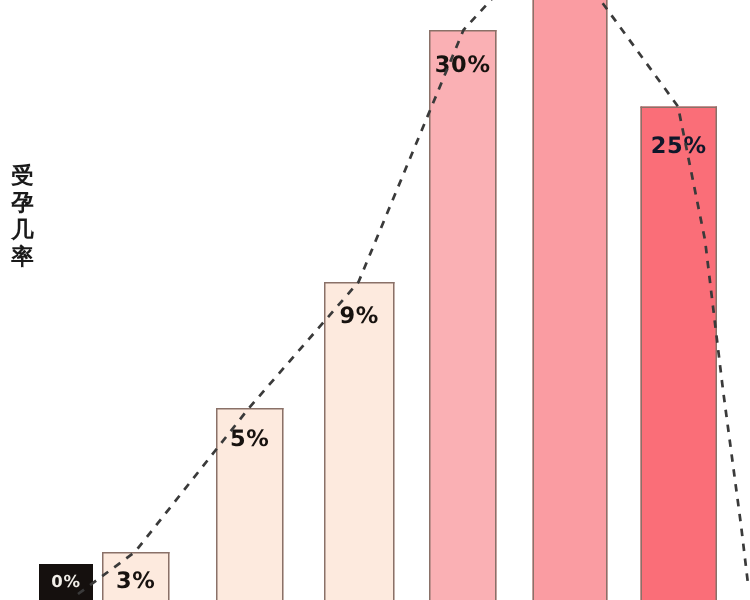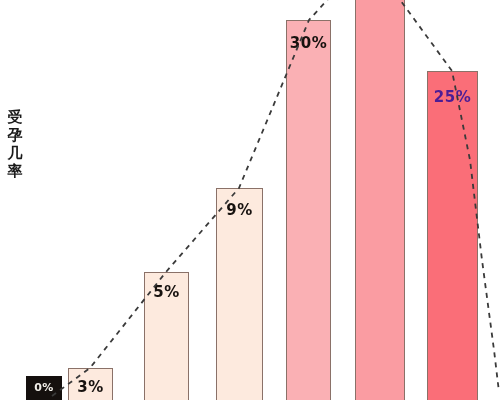--- a/index.html
+++ b/index.html
@@ -109,21 +109,21 @@
         <span class="bar-value" style="top: 10px; color: rgb(23, 18, 15);">5%</span>
       </div>
       <div class="bar" style="left: 216px; width: 47px; top: 188px; height: 212px; background: rgb(253, 234, 222);">
         <span class="bar-value" style="top: 12px; color: rgb(23, 18, 15);">9%</span>
       </div>
       <div class="bar" style="left: 286px; width: 45px; top: 20px; height: 380px; background: rgb(250, 176, 180);">
         <span class="bar-value" style="top: 13px; color: rgb(23, 18, 15);">30%</span>
       </div>
       <div class="bar" style="left: 355px; width: 50px; top: -6px; height: 406px; background: rgb(250, 156, 162);"></div>
       <div class="bar" style="left: 427px; width: 51px; top: 71px; height: 329px; background: rgb(250, 110, 120);">
-        <span class="bar-value" style="top: 16px; color: #4c1d95;">25%</span>
+        <span class="bar-value" style="top: 16px; color: #0f172a;">25%</span>
       </div>
     </div>
 
   <svg id="trend-layer" viewBox="0 0 500 400" preserveAspectRatio="none">
     <path id="trend-path" fill="none" stroke="#3a3a3a" stroke-width="1.8" stroke-dasharray="5 5" stroke-linecap="butt" d="M 52,396 L 90,368 L 166,272 L 239,188 L 309,20 L 340,-14 M 390,-14 L 452,71 L 470,160 L 482,260 L 494,350 L 499,392"></path>
   </svg>
 
 </div>
 
 </body></html>

